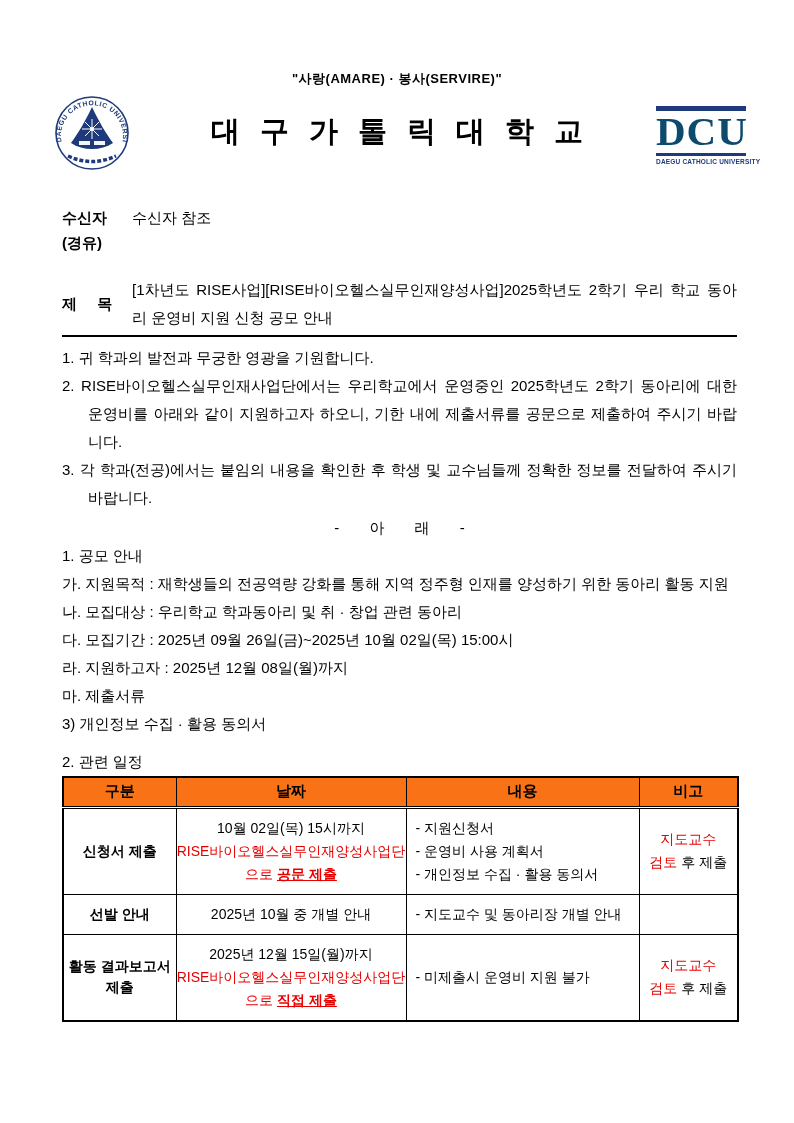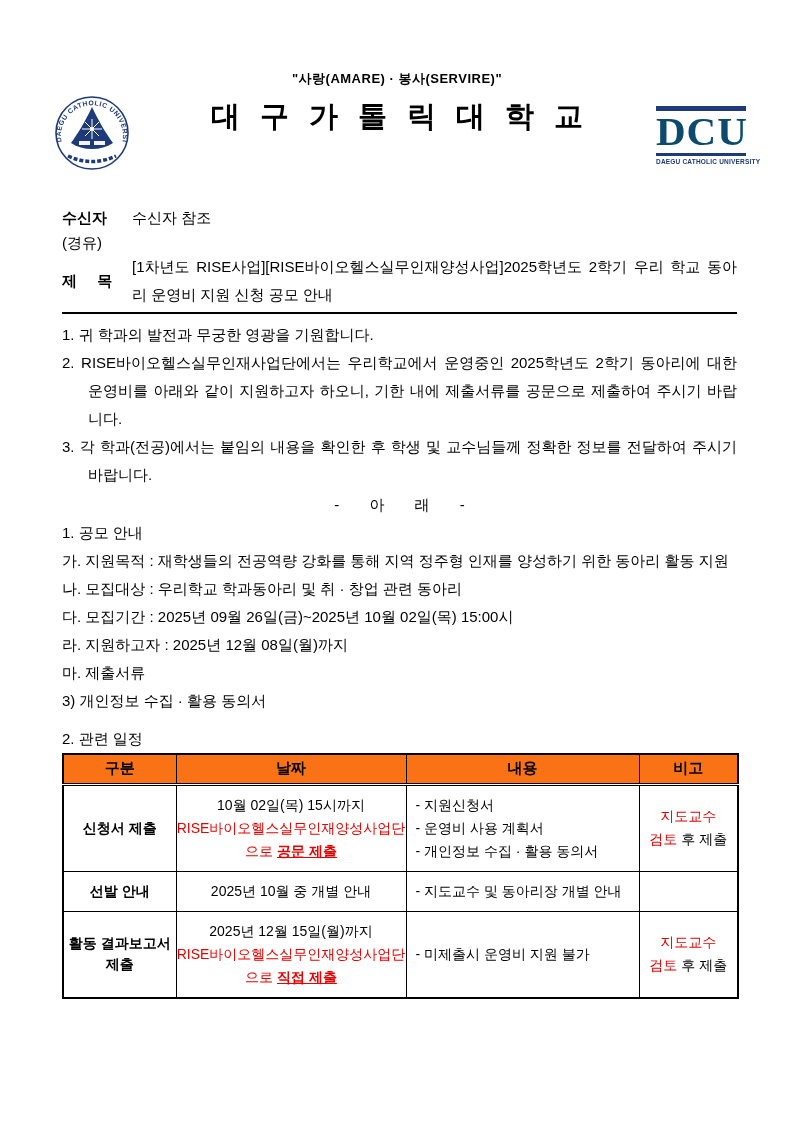--- a/index.html
+++ b/index.html
@@ -10,21 +10,21 @@
     color: #000;
   }
   .page { position: relative; width: 794px; height: 1123px; background: #fff; overflow: hidden; }
 
   
   .slogan {
     position: absolute; top: 70px; left: 0; right: 0;
     text-align: center; font-size: 13px; font-weight: bold; letter-spacing: 0.5px;
   }
   .univ-title {
-    position: absolute; top: 97px; left: 0; right: 0;
+    position: absolute; top: 112px; left: 0; right: 0;
     text-align: center; font-size: 29px; font-weight: bold;
     letter-spacing: 20px; padding-left: 20px; white-space: nowrap;
   }
   .seal { position: absolute; left: 54px; top: 94px; width: 76px; height: 80px; }
   .dcu { position: absolute; right: 48px; top: 106px; width: 90px; }
   .dcu-bar-top { height: 5px; background: #1e3a7a; }
   .dcu-text {
     font-family: "Liberation Serif", "DejaVu Serif", serif;
     font-weight: 900; font-size: 41px; line-height: 1.0; color: #0c4a6e;
     letter-spacing: 1px; text-align: center; margin-top: 0px;
@@ -33,21 +33,21 @@
   .dcu-sub {
     margin-top: 2px; font-size: 6.5px; font-weight: bold; color: #1e3a7a;
     letter-spacing: 0.2px; text-align: center; white-space: nowrap;
   }
 
   
   .content { position: absolute; left: 62px; top: 207px; width: 675px; font-size: 15px; }
 
   .recv-row { display: flex; line-height: 21px; margin-bottom: 4px; }
   .field-label { font-weight: bold; width: 70px; flex-shrink: 0; }
-  .via { font-weight: normal; line-height: 21px; margin-bottom: 0; }
+  .via { font-weight: bold; line-height: 21px; margin-bottom: 23px; }
   .subject-row { display: flex; align-items: center; }
   .subject-label { font-weight: bold; width: 58px; margin-right: 12px; flex-shrink: 0; word-spacing: 16px; white-space: nowrap; }
   .subject-text { line-height: 28px; text-align: justify; word-break: break-all; }
   .sep { border-bottom: 2px solid #000; margin-top: 3px; }
 
   .body-paras { margin-top: 7px; }
   .para {
     line-height: 28px; text-align: justify; word-break: break-all;
     padding-left: 26px; text-indent: -26px;
   }

